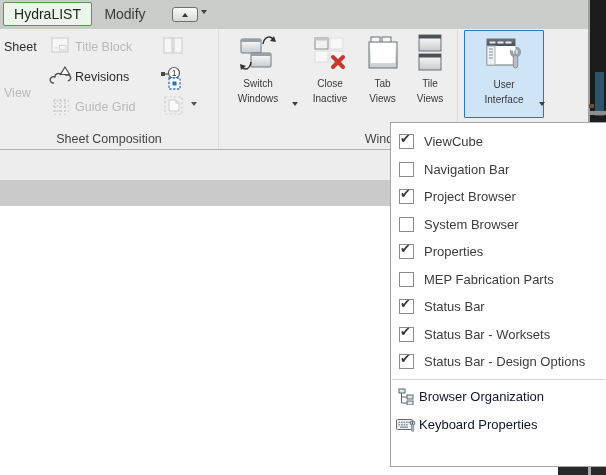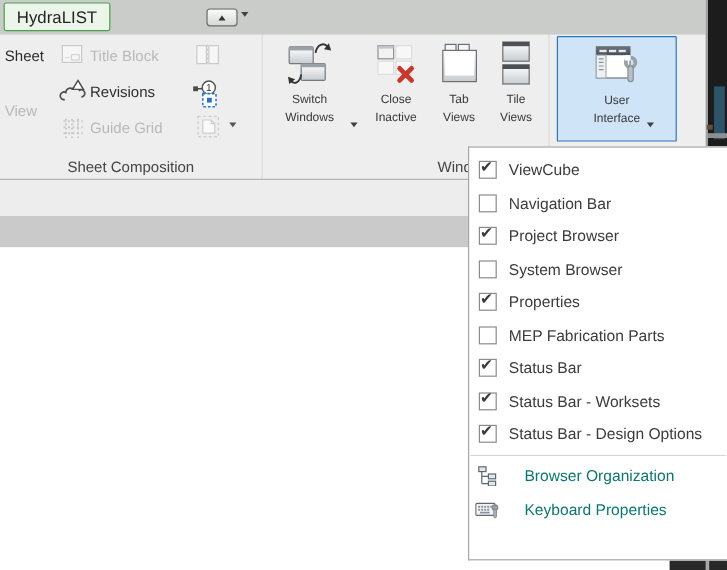--- a/index.html
+++ b/index.html
@@ -50,40 +50,41 @@
       padding-top:5px;}
   .menu-item{height:27.5px;display:flex;align-items:center;padding-left:8px;cursor:default;}
   .checkbox{width:15px;height:15px;border:1px solid #8b8b8b;background:#fff;
       box-sizing:border-box;position:relative;flex:0 0 auto;}
   .check{display:none;position:absolute;left:0px;top:-4px;font-size:13px;color:#3a3a3a;}
   .is-checked .check{display:block;}
   .mi-label{margin-left:10px;font-size:13px;color:#3c3c3c;white-space:nowrap;}
   .menu-sep{border-top:1px solid #d6d6d6;margin:3px 1px;}
   .menu-action{height:28px;display:flex;align-items:center;padding-left:5px;}
   .ma-icon{width:20px;height:18px;display:flex;align-items:center;justify-content:center;flex:0 0 auto;}
-  .ma-label{margin-left:21px;font-size:13px;color:#0f766e;white-space:nowrap;}
+  .ma-label{margin-left:3px;font-size:13px;color:#0f172a;white-space:nowrap;}
 </style>
 </head>
 <body>
 
 <svg width="0" height="0" style="position:absolute">
   <defs>
     <linearGradient id="gwin" x1="0" y1="0" x2="0" y2="1">
       <stop offset="0" stop-color="#ffffff"></stop>
         <stop offset="1" stop-color="#c7ccd0"></stop>
     </linearGradient>
     <linearGradient id="gtit" x1="0" y1="0" x2="0" y2="1">
       <stop offset="0" stop-color="#6a737b"></stop>
         <stop offset="1" stop-color="#474f56"></stop>
     </linearGradient>
   </defs>
 </svg>
 
 <div class="abs tabbar">
   <div class="abs tab-active">HydraLIST</div>
+  <div class="abs tab-plain">Modify</div>
   <div class="abs rib-min-btn">
     <span class="tri-up"></span>
   </div>
   <span class="abs caret" style="left:201px;top:10px;"></span>
 </div>
 
 <div class="abs ribbon">
 
   <span class="abs rtext" style="left:4px;top:11px;">Sheet</span>
 
@@ -206,21 +207,21 @@
         <rect x="2" y="21" width="22" height="16" fill="url(#gwin)" stroke="#6b7075"></rect>
         <rect x="2" y="21" width="22" height="3.5" fill="#4a5055"></rect>
       </svg>
     </span>
     <span class="blabel">Tile</span>
     <span class="blabel">Views</span>
   </div>
 
   <div class="abs vsep" style="left:457px;"></div>
 
-  <div class="abs bigbtn uibtn" style="left:464px;width:100px;">
+  <div class="abs bigbtn uibtn" style="left:464px;width:80px;">
     <span class="bicon">
       <svg width="38" height="38" viewBox="0 0 38 38">
         <rect x="2" y="4" width="28" height="26" fill="#ffffff" stroke="#6d7276"></rect>
         <rect x="2" y="4" width="28" height="7" fill="url(#gtit)"></rect>
         <rect x="4.5" y="6.5" width="6" height="2" fill="#e8eaec"></rect>
         <rect x="12.5" y="6.5" width="6" height="2" fill="#e8eaec"></rect>
         <rect x="20.5" y="6.5" width="6" height="2" fill="#e8eaec"></rect>
         <rect x="2" y="11" width="8" height="19" fill="#eef1f3" stroke="#aab0b5"></rect>
         <g stroke="#8b9298" stroke-width="1">
             <line x1="4" y1="14" x2="8" y2="14"></line>

